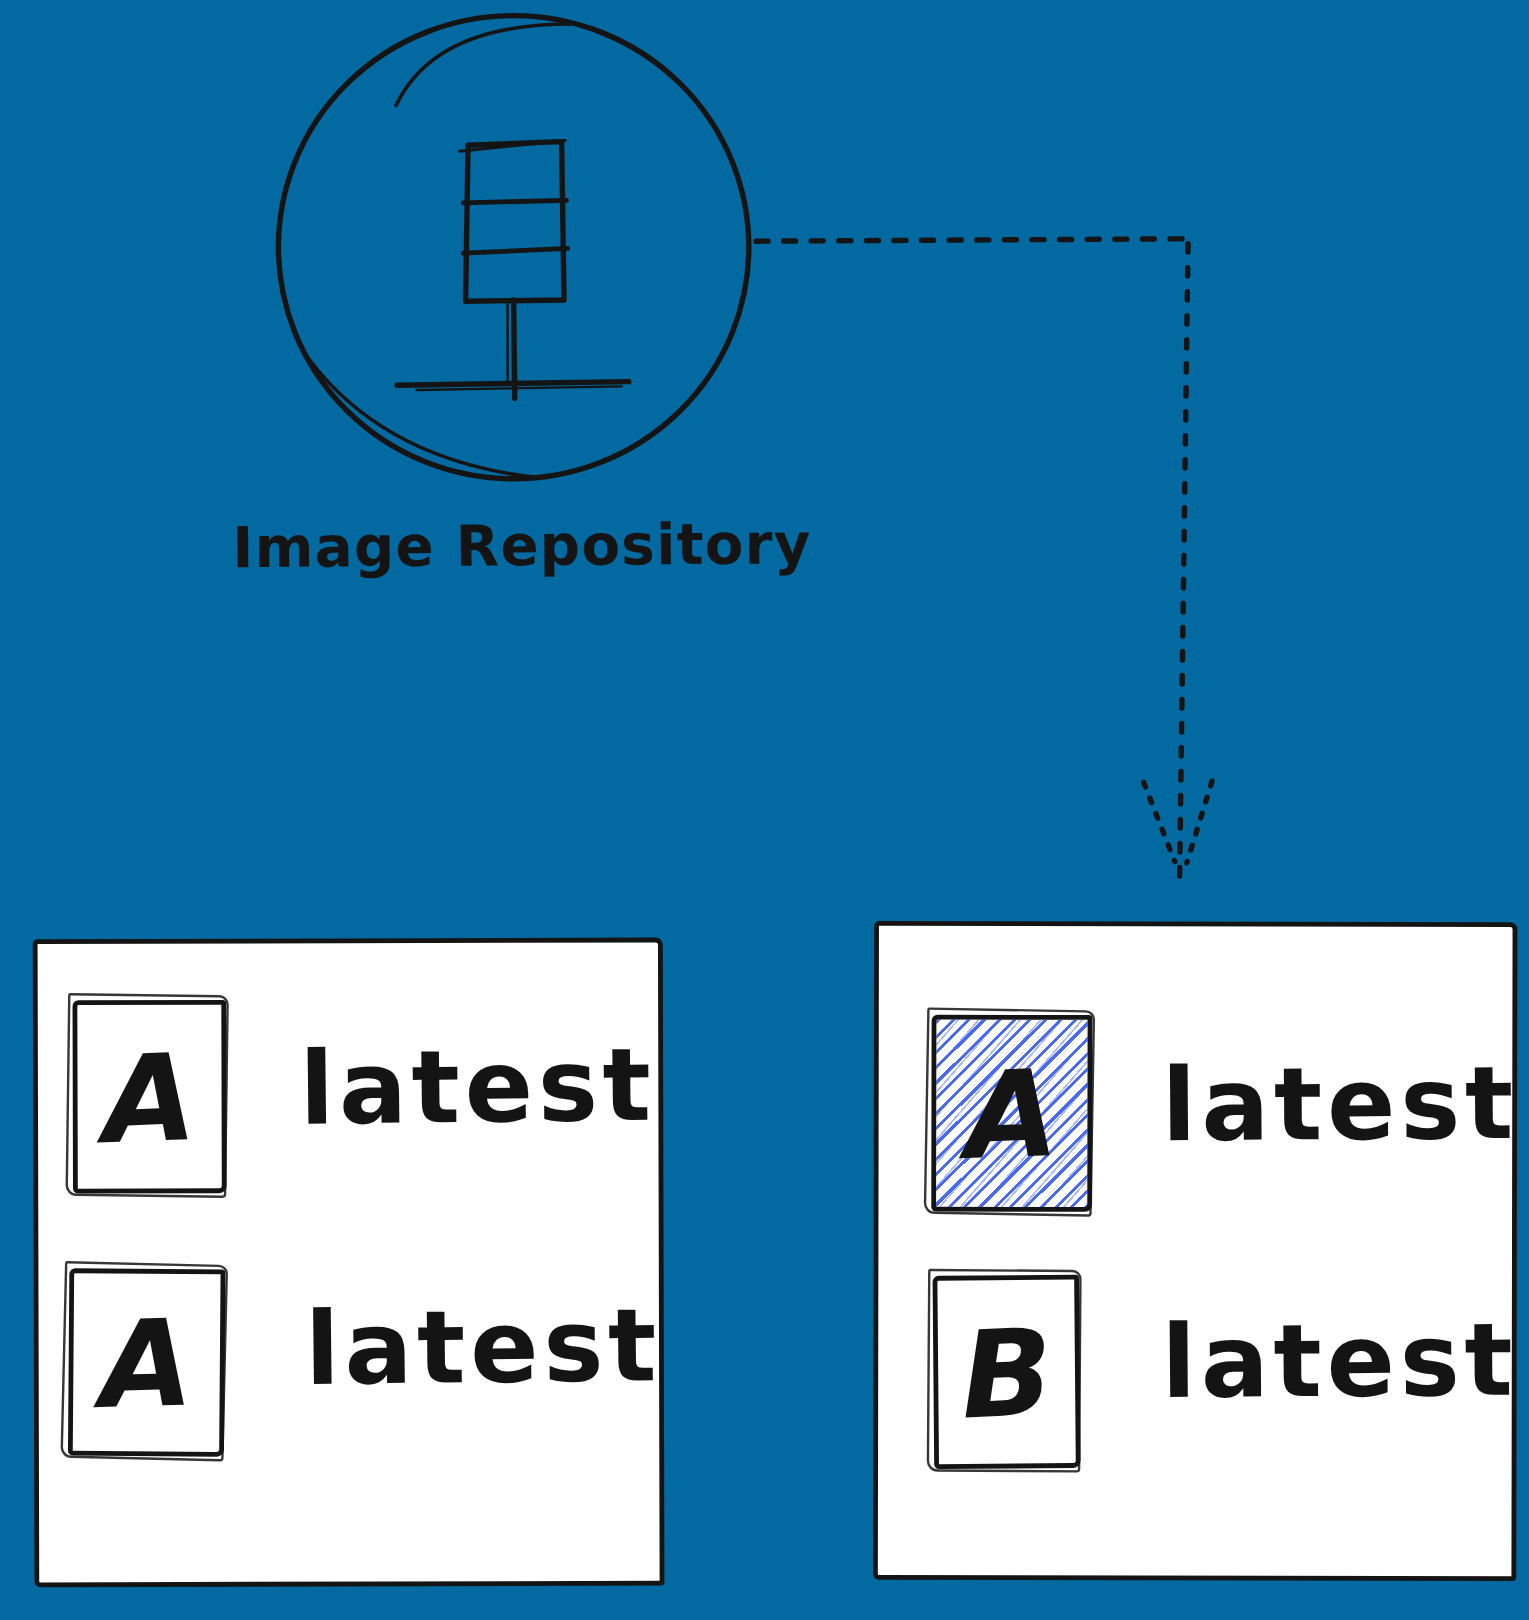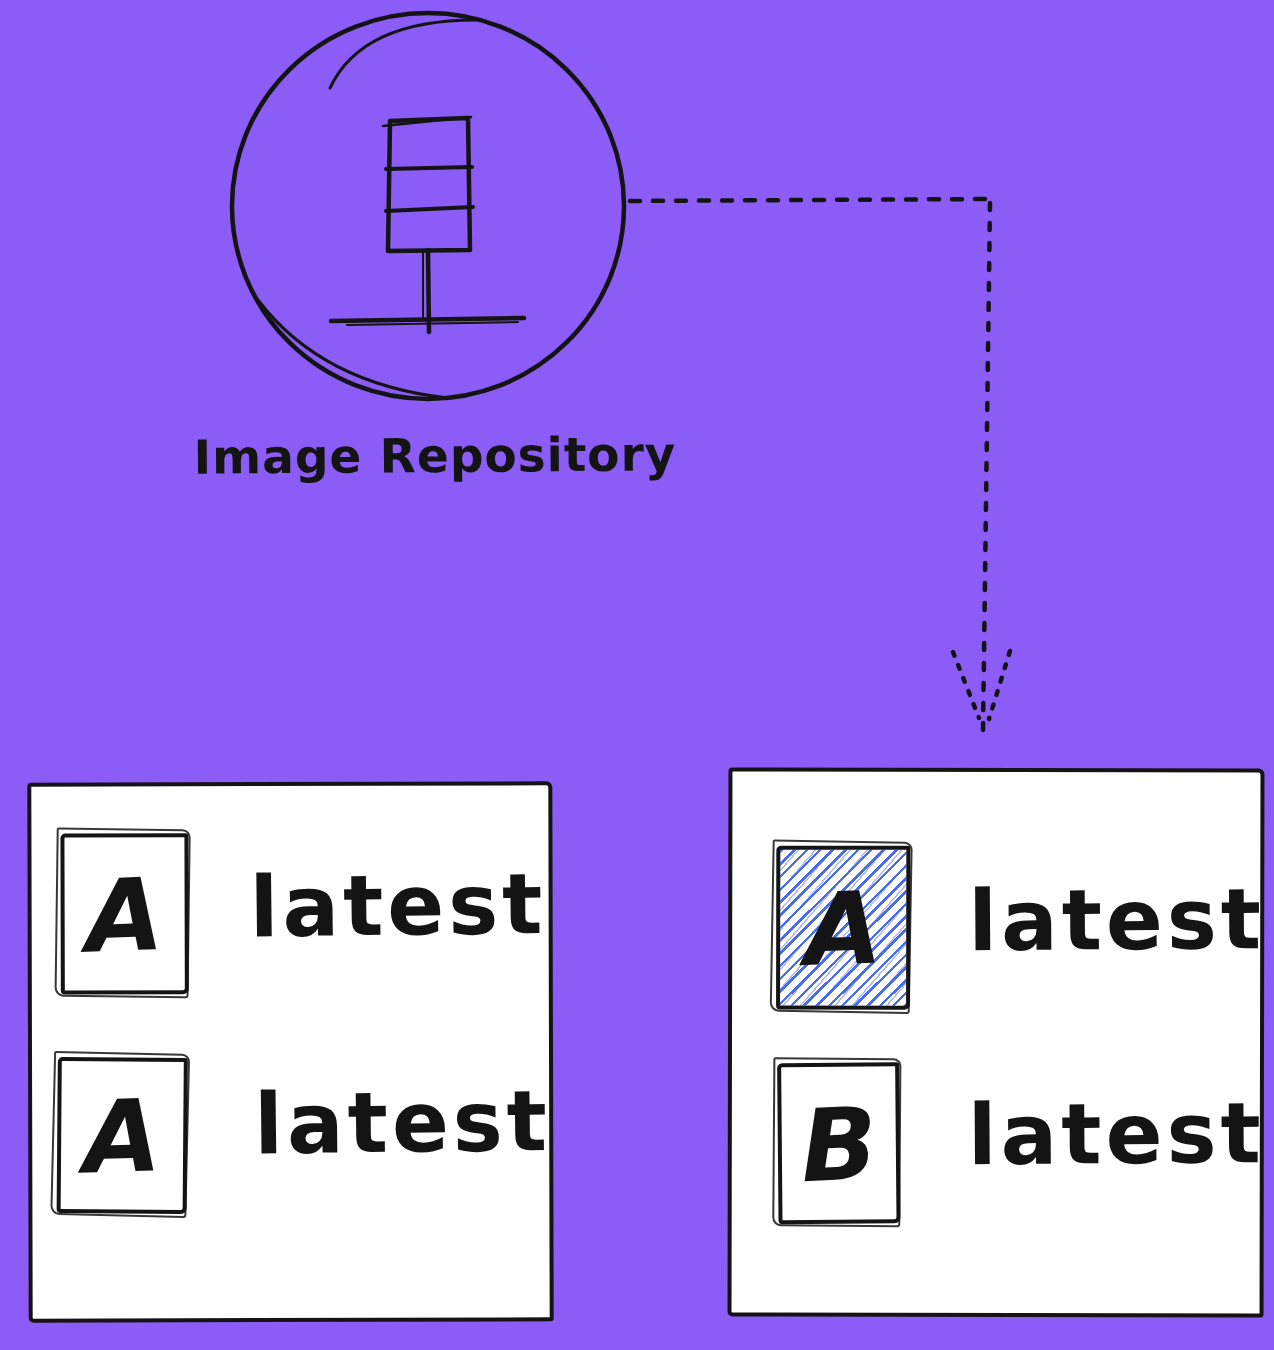--- a/index.html
+++ b/index.html
@@ -5,21 +5,21 @@
   :root {
     --ink: #141414;
     --hl: #4a6bee;
   }
   * { box-sizing: border-box; }
   html, body { margin: 0; padding: 0; background: #ffffff; }
   .canvas {
     position: relative;
     width: 1274px;
     height: 1350px;
-    background: #8b5cf6;
+    background: #0369a1;
     font-family: "DejaVu Sans", sans-serif;
     color: var(--ink);
     overflow: hidden;
   }
   .sketch-layer {
     position: absolute;
     inset: 0;
     width: 1274px;
     height: 1350px;
   }

